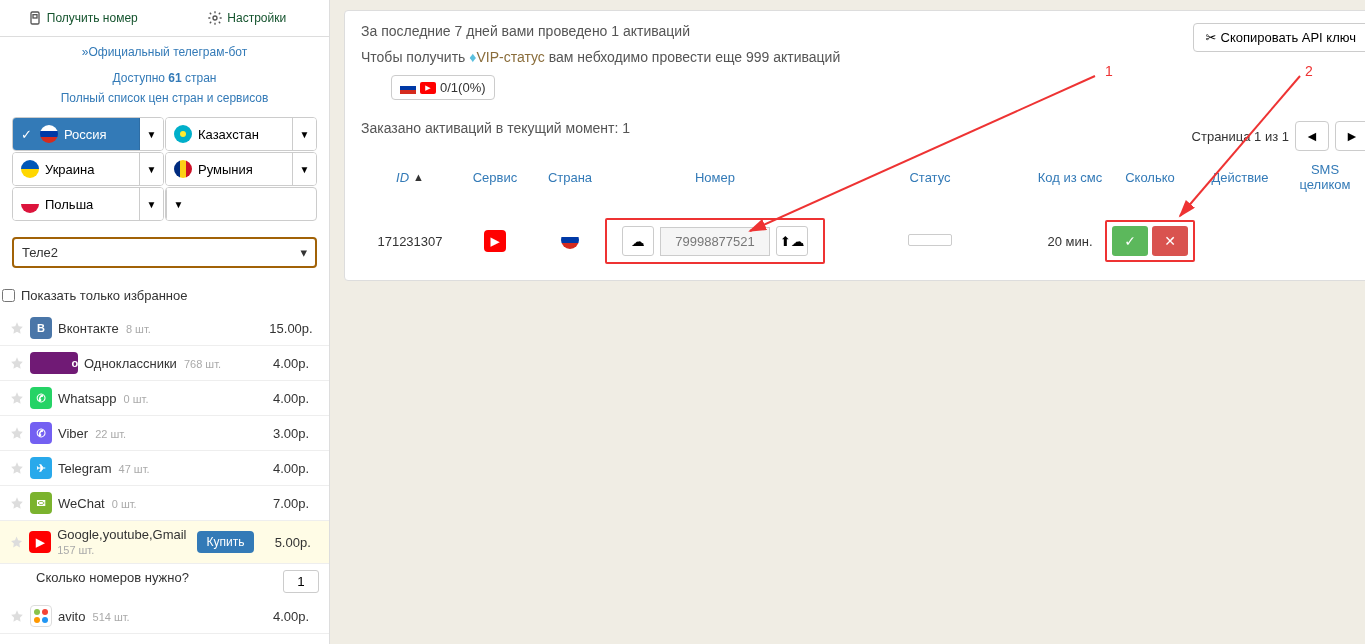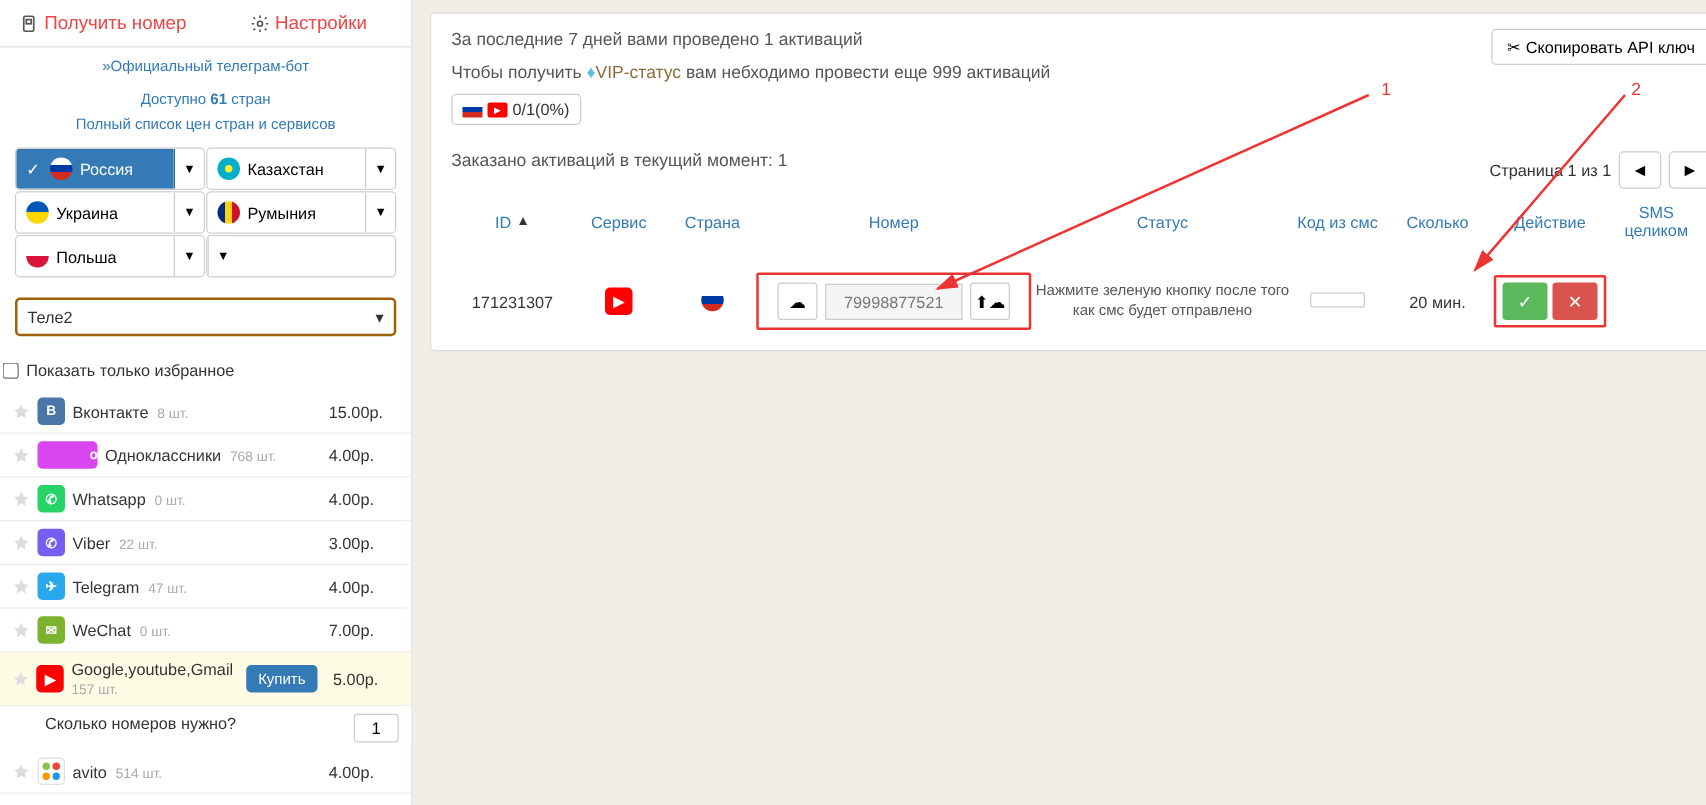--- a/index.html
+++ b/index.html
@@ -21,22 +21,22 @@
       flex-direction: column;
     }
     .tabs {
       display: flex;
       border-bottom: 1px solid #ddd;
     }
     .tab {
       flex: 1;
       padding: 10px 8px;
       text-align: center;
-      color: #ef4444;
-      font-size: 15px;
+      color: #14532d;
+      font-size: 12px;
       cursor: pointer;
       display: flex;
       align-items: center;
       justify-content: center;
       gap: 4px;
     }
     .tab svg { width: 16px; height: 16px; }
     .telegram-link {
       text-align: center;
       padding: 8px;
@@ -157,30 +157,30 @@
       border-radius: 4px;
       display: inline-flex;
       align-items: center;
       justify-content: center;
       color: #fff;
       font-size: 11px;
       font-weight: bold;
       flex-shrink: 0;
     }
     .svc-vk { background: #4a76a8; }
-    .svc-ok { background: #d946ef; padding-left: 48px; }
+    .svc-ok { background: #701a75; padding-left: 48px; }
     .svc-wa { background: #25d366; }
     .svc-vb { background: #7360f2; }
     .svc-tg { background: #29a9eb; }
     .svc-wc { background: #7bb32e; }
     .svc-yt { background: #ff0000; }
     .svc-av { background: #fff; border:1px solid #ddd; }
     .svc-name { flex: 1; font-size: 13px; }
     .svc-count { color: #aaa; font-size: 11px; margin-left: 4px; }
-    .svc-price { font-size: 13px; width: 56px; text-align: left; }
+    .svc-price { font-size: 13px; width: 56px; text-align: center; }
     .buy-btn {
       background: #337ab7;
       color: #fff;
       border: none;
       border-radius: 4px;
       padding: 4px 10px;
       font-size: 12px;
       cursor: pointer;
       margin-right: 6px;
     }
@@ -231,20 +231,21 @@
     .diamond { color: #5bc0de; }
     .counter-badge {
       display: inline-flex;
       align-items: center;
       gap: 4px;
       border: 1px solid #ccc;
       border-radius: 4px;
       padding: 4px 8px;
       font-size: 13px;
       margin-bottom: 12px;
+      margin-left: 30px;
     }
     .mini-flag {
       width: 16px; height: 12px;
       background: linear-gradient(#fff 33%, #0039a6 33% 66%, #d52b1e 66%);
       display:inline-block;
     }
     .mini-yt {
       width: 16px; height: 12px;
       background: #ff0000;
       border-radius: 2px;
@@ -277,21 +278,21 @@
     }
     .thead {
       display: grid;
       grid-template-columns: 90px 80px 70px 220px 210px 70px 90px 90px 80px;
       padding: 10px 4px;
       color: #337ab7;
       font-size: 13px;
       text-align: center;
       align-items: center;
     }
-    .thead .id-col { display:flex; align-items:center; justify-content:center; gap:4px;}
+    .thead .id-col { display:flex; align-items:center; justify-content:center; gap:4px;font-style:italic;}
     .sort-icon { font-size: 11px; color:#333;}
     .tbody-row {
       display: grid;
       grid-template-columns: 90px 80px 70px 220px 210px 70px 90px 90px 80px;
       padding: 16px 4px;
       align-items: center;
       text-align: center;
       font-size: 13px;
     }
     .num-cell {
@@ -587,21 +588,20 @@
         </div>
         <div class="tbody-row">
           <div>171231307</div>
           <div><span class="svc-icon svc-yt">▶</span></div>
           <div><span class="flag flag-ru"></span></div>
           <div class="num-cell">
             <button class="num-icon-btn">☁</button>
             <input class="num-input" readonly="" value="79998877521" style="">
             <button class="num-icon-btn">⬆☁</button>
           </div>
-          <div class="status-text">Нажмите зеленую кнопку после того как смс будет отправлено</div>
           <div><span class="progress"><span class="progress-fill"></span></span></div>
           <div>20 мин.</div>
           <div class="action-cell">
             <button class="btn-ok">✓</button>
             <button class="btn-cancel">✕</button>
           </div>
           <div></div>
         </div>
       </div>
 

